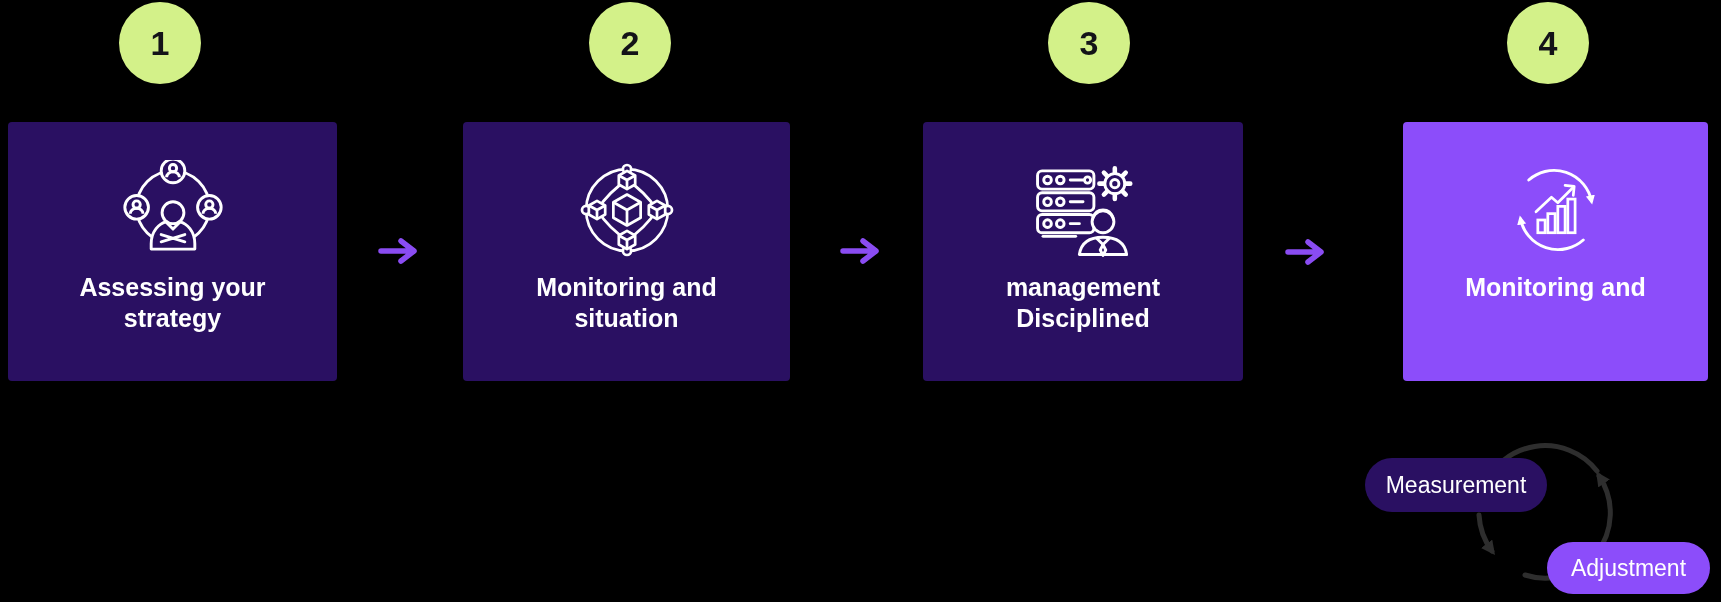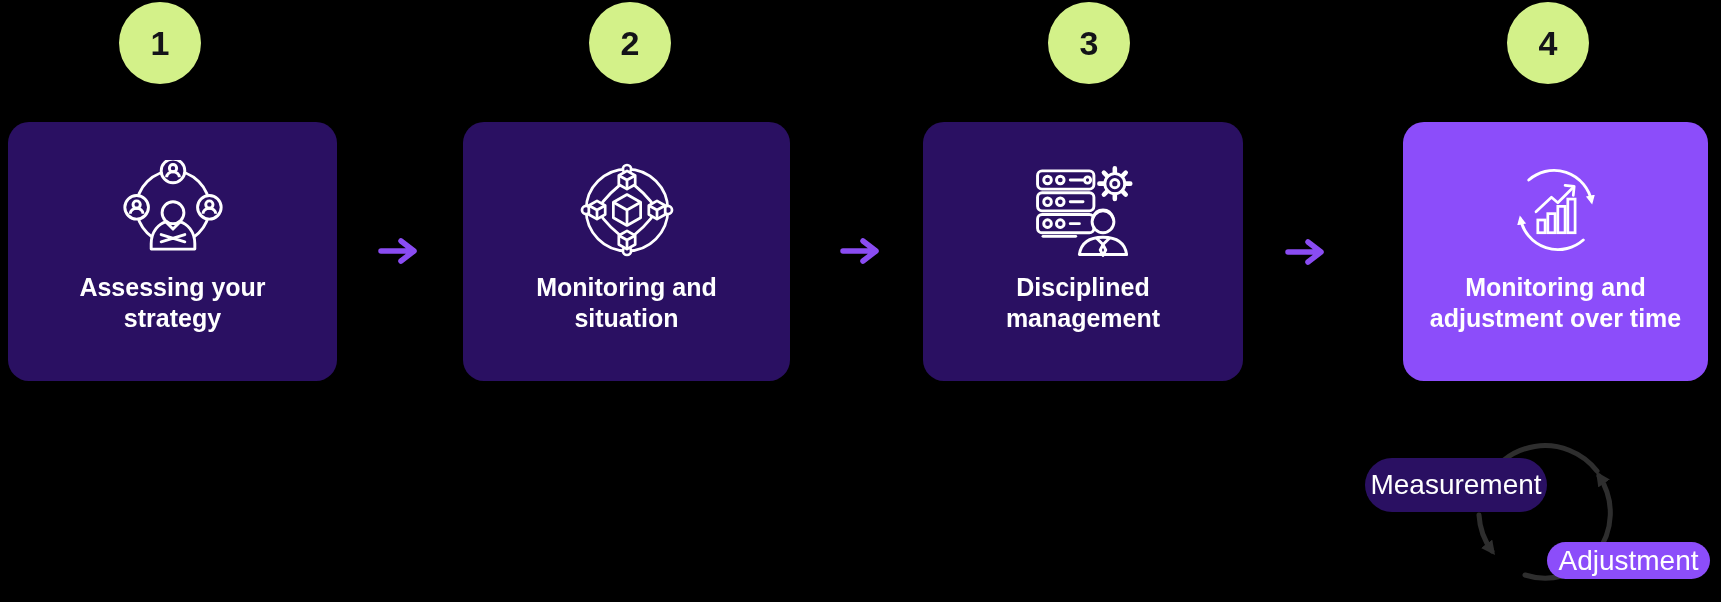--- a/index.html
+++ b/index.html
@@ -27,21 +27,21 @@
   .step:nth-of-type(1) .badge { left: 111px; }
   .step:nth-of-type(2) .badge { left: 126px; }
   .step:nth-of-type(3) .badge { left: 125px; }
   .step:nth-of-type(4) .badge { left: 124px; }
   .badge .num {
     font-size: 34px; font-weight: bold; color: #131318; line-height: 1;
   }
 
   .card {
     position: absolute; top: 122px; left: 0; right: 0; height: 259px;
-    border-radius: 21px; background: #2a1062;
+    border-radius: 4px; background: #2a1062;
     display: flex; flex-direction: column; align-items: center;
     padding-top: 38px;
   }
   .step:nth-of-type(4) .card { background: #8c4dfa; margin-left: 20px; }
 
   .card svg.icon { height: 100px; width: 110px; flex: 0 0 auto; }
 
   .title {
     margin-top: 12px; text-align: center;
     font-size: 25px; line-height: 31px; font-weight: bold; color: #ffffff;
@@ -51,28 +51,28 @@
   
   .flow-arrow { position: absolute; width: 40px; height: 26px; }
   .flow-arrow.a1 { left: 378px;  top: 238px; }
   .flow-arrow.a2 { left: 840px;  top: 238px; }
   .flow-arrow.a3 { left: 1285px; top: 239px; }
 
   
   .cycle-svg { position: absolute; left: 1400px; top: 402px; width: 321px; height: 200px; }
   .pill {
     position: absolute; display: flex; align-items: center; justify-content: center;
-    color: #ffffff; font-size: 28px; font-weight: 500; white-space: nowrap;
+    color: #ffffff; font-size: 23px; font-weight: 500; white-space: nowrap;
   }
   .pill.measurement {
     left: 1365px; top: 458px; width: 182px; height: 54px;
     background: #2a1062; border-radius: 27px;
   }
   .pill.adjustment {
-    left: 1547px; top: 542px; width: 163px; height: 37px;
+    left: 1547px; top: 542px; width: 163px; height: 52px;
     background: #8c4dfa; border-radius: 26px;
   }
 </style>
 </head>
 <body>
 
 <svg width="0" height="0" style="position:absolute" aria-hidden="true">
   <defs>
     <marker id="ah-white" markerUnits="userSpaceOnUse" markerWidth="14" markerHeight="14" refX="6" refY="5" orient="auto">
       <path d="M0,0 L10,5 L0,10 Z" fill="#ffffff"></path>
@@ -187,22 +187,22 @@
 
         <g stroke-linejoin="round">
           <circle cx="82" cy="68" r="12" fill="#2a1062"></circle>
           <path d="M71,64 C73,57 77,55 82,55 C87,55 91,57 93,64"></path>
           <path d="M56,104 C58,90 68,85 82,85 C96,85 106,90 108,104 Z" fill="#2a1062"></path>
           <path d="M75,86 L82,93 L89,86"></path>
           <path d="M82,93 L79,99 L82,105 L85,99 Z"></path>
         </g>
       </svg>
       <div class="title">
+        <span>management</span>
         <span>Disciplined</span>
-        <span>management</span>
       </div>
     </div>
   </div>
 
   <div class="step">
     <div class="badge">
       <span class="num">4</span>
     </div>
     <div class="card">
       <svg class="icon" viewBox="0 0 120 110" fill="none" stroke="#ffffff" stroke-width="3.2">
@@ -219,21 +219,20 @@
           <rect x="73" y="43" width="8" height="37"></rect>
         </g>
 
         <g stroke-width="3" stroke-linecap="round" stroke-linejoin="round">
           <path d="M38,57 L55,41 L62,47 L79,30"></path>
           <path d="M70,28 L80,29 L79,39"></path>
         </g>
       </svg>
       <div class="title">
         <span>Monitoring and</span>
-        <span>adjustment over time</span>
       </div>
     </div>
   </div>
 
   <svg class="flow-arrow a1" viewBox="0 0 40 26" fill="none" stroke="#8a4cf2" stroke-width="5.5" stroke-linecap="round" stroke-linejoin="round">
     <path d="M3,13 H34 M23,3 L36,13 L23,23"></path>
   </svg>
   <svg class="flow-arrow a2" viewBox="0 0 40 26" fill="none" stroke="#8a4cf2" stroke-width="5.5" stroke-linecap="round" stroke-linejoin="round">
     <path d="M3,13 H34 M23,3 L36,13 L23,23"></path>
   </svg>

